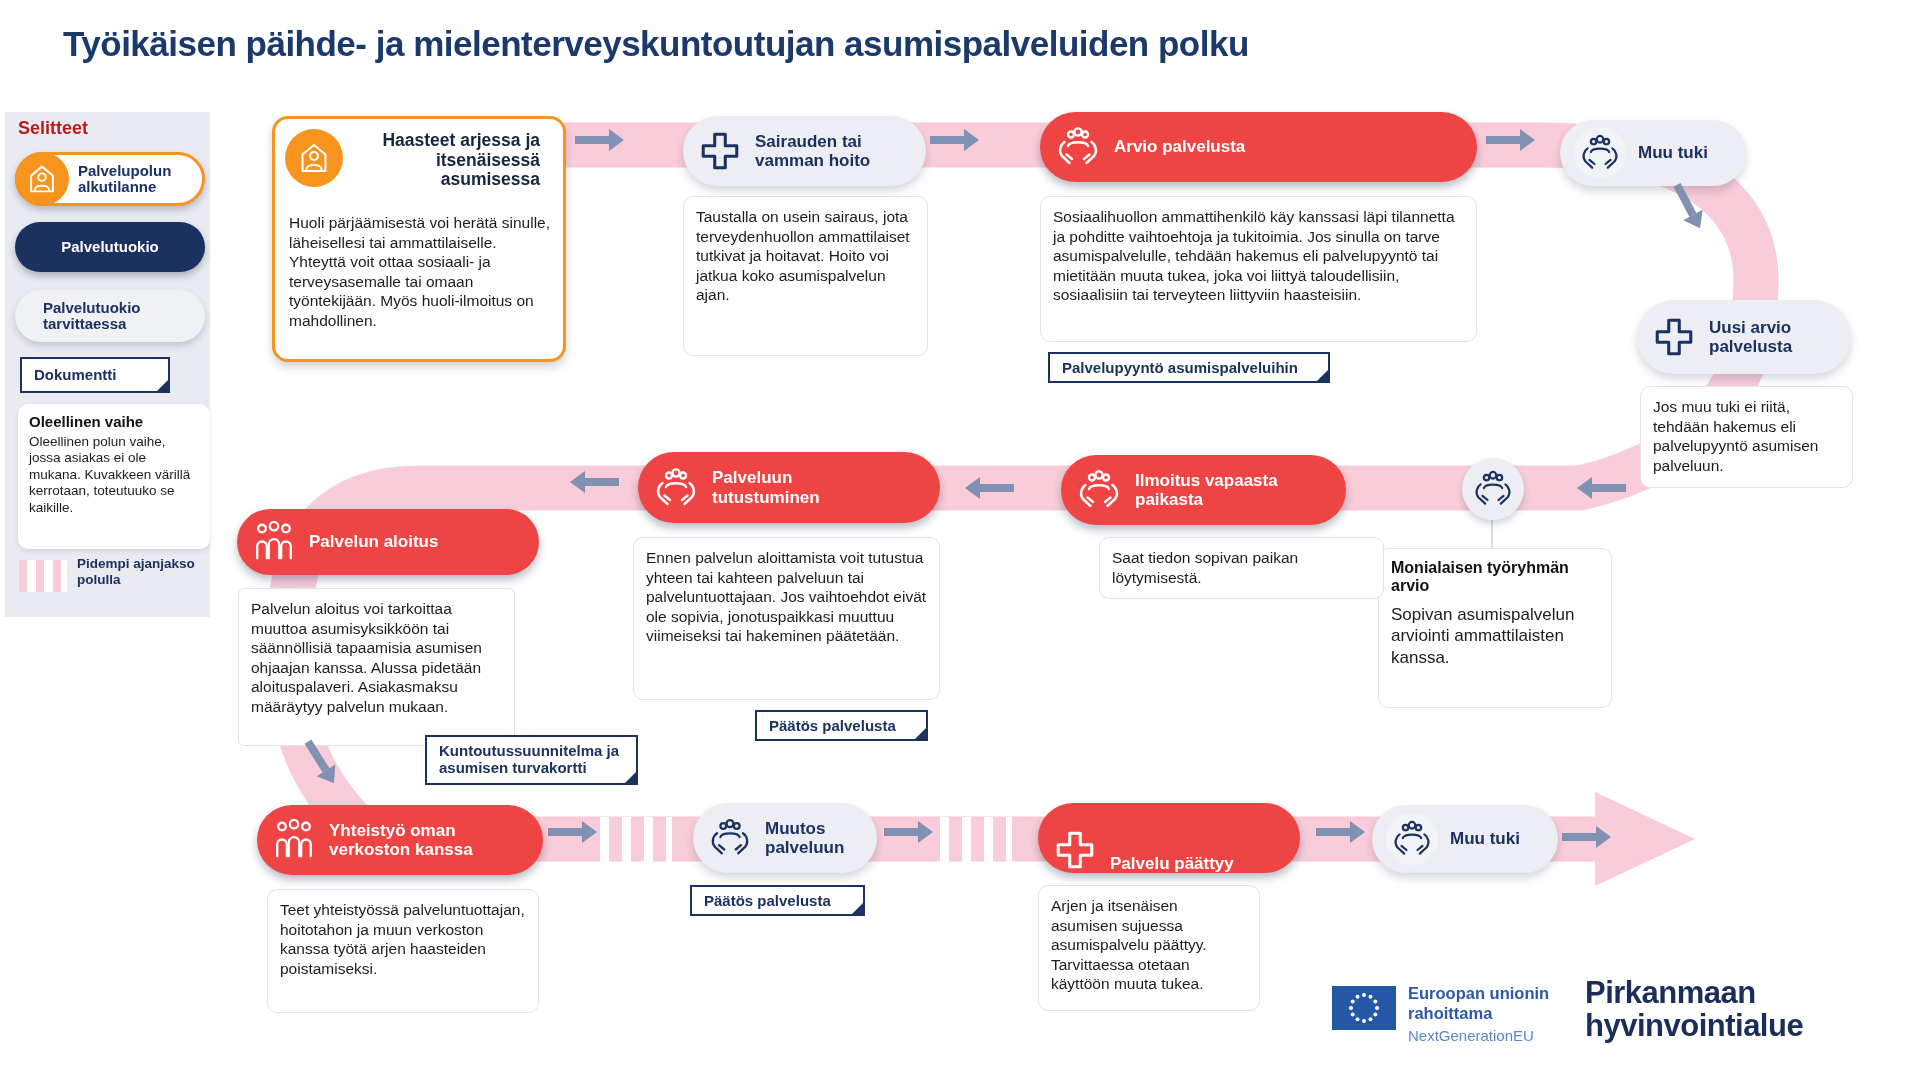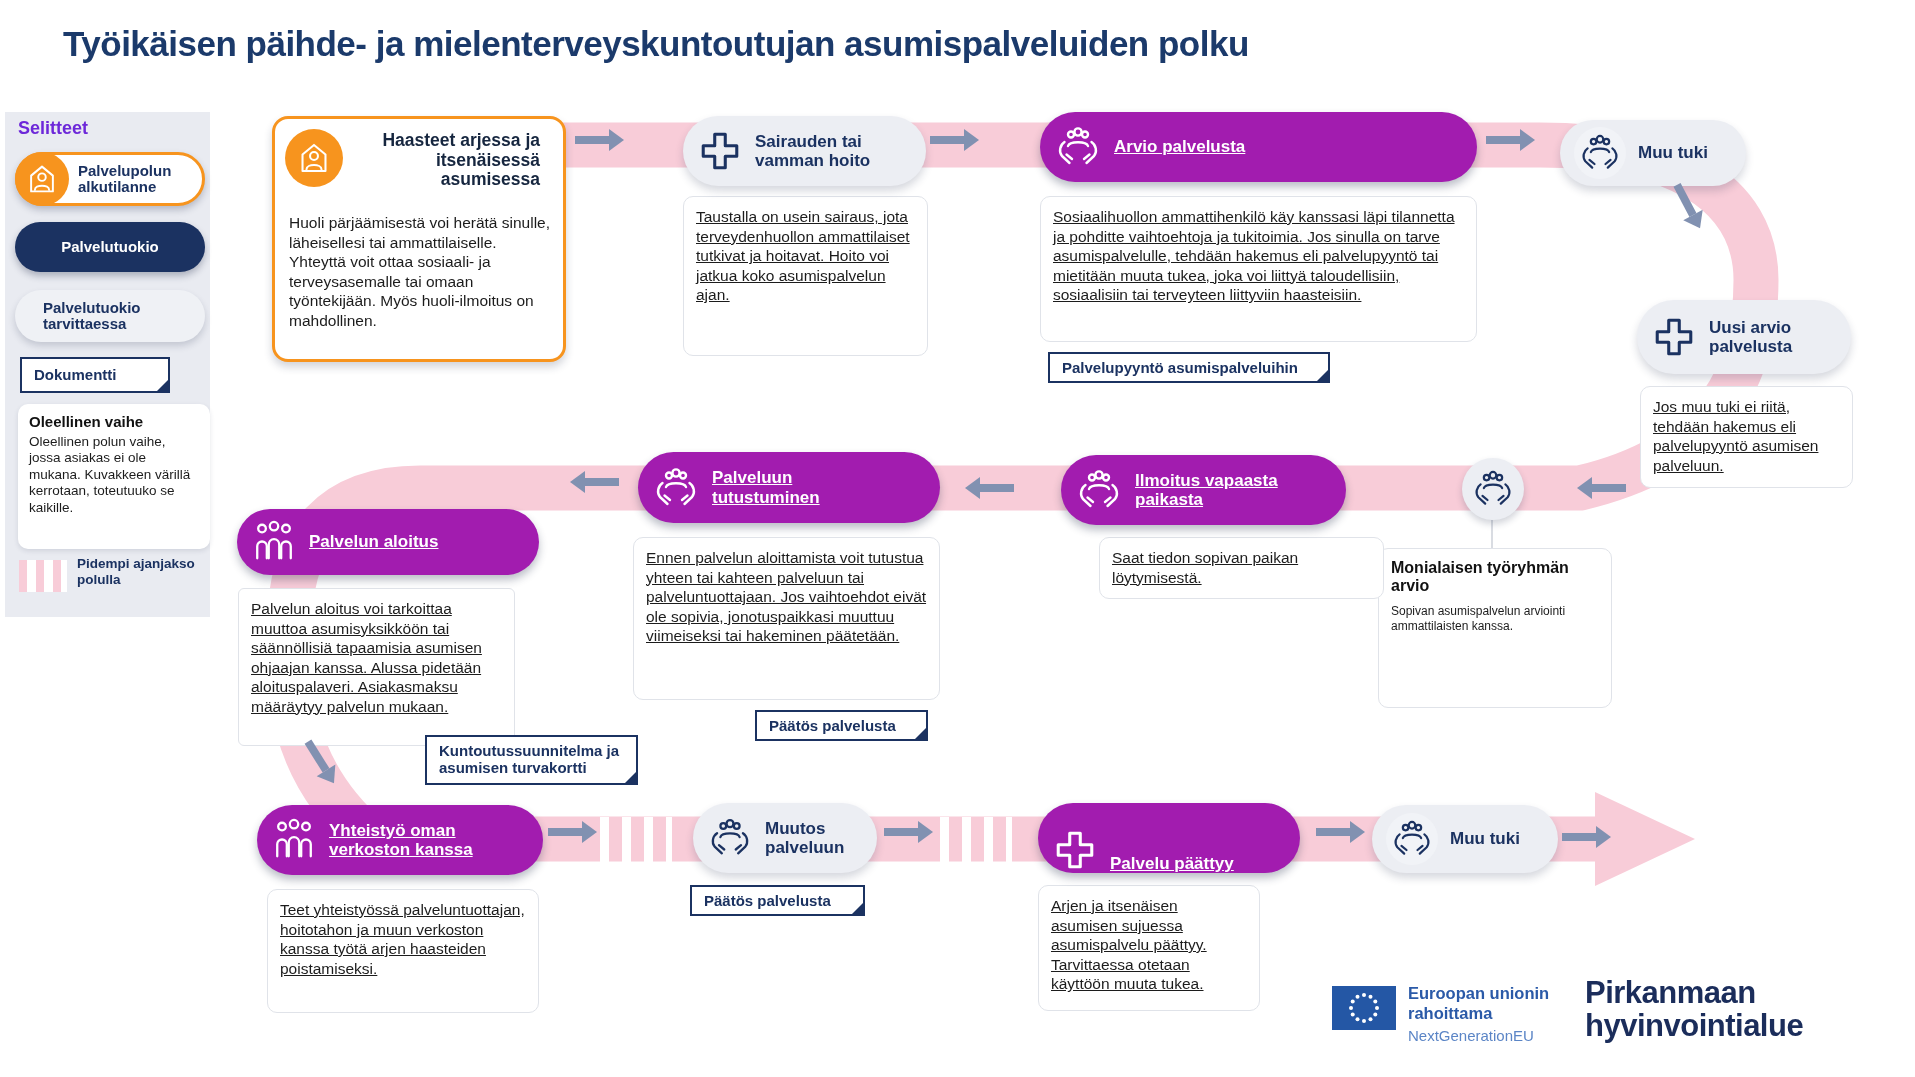--- a/index.html
+++ b/index.html
@@ -8,41 +8,41 @@
   .abs{position:absolute;}
   
   .page-title{left:63px;top:24px;font-size:35px;font-weight:bold;color:#1b3a6b;letter-spacing:-0.5px;}
   
   #ribbon{left:0;top:0;z-index:1;}
   .stripes{z-index:2;background:repeating-linear-gradient(90deg,#fff 0 9px,transparent 9px 22px);}
   
   .pill{display:flex;align-items:center;gap:12px;border-radius:40px;padding:0 20px 0 14px;z-index:5;
         box-shadow:0 5px 9px rgba(30,40,70,.30);box-sizing:border-box;}
   .pill .lbl{font-weight:bold;font-size:17px;line-height:1.12;}
-  .pill.navy{background:#a21caf;color:#fff;text-decoration:underline;}
+  .pill.navy{background:#ef4444;color:#fff;}
   .pill.navy .lbl{color:#fff;}
   .pill.gray{background:#eceef3;color:#1b3261;box-shadow:0 5px 9px rgba(30,40,70,.18);}
   .pill.gray .lbl{color:#1b3261;}
   .picon{flex:0 0 auto;display:flex;align-items:center;justify-content:center;}
   .iconring{background:#f1f3f7;border-radius:50%;padding:4px;}
   
   .tb{background:#fff;border:1.5px solid #e0e3e9;border-radius:10px;padding:10px 12px;
-      font-size:15.5px;line-height:1.26;color:#1c1c1c;z-index:4;box-sizing:border-box;text-decoration:underline;}
+      font-size:15.5px;line-height:1.26;color:#1c1c1c;z-index:4;box-sizing:border-box;}
   
   .docbox{background:#fff;border:2.5px solid #1b3261;color:#1b3261;font-weight:bold;font-size:15px;
           line-height:1.15;padding:5px 12px;z-index:5;box-sizing:border-box;}
   .docbox::after{content:'';position:absolute;right:-1px;bottom:-1px;width:0;height:0;
           border-style:solid;border-width:0 0 13px 13px;border-color:transparent transparent #1b3261 transparent;}
   
   .arr{width:34px;height:8px;background:#8191b1;z-index:6;}
   .arr::after{content:'';position:absolute;left:100%;top:-7px;width:0;height:0;
           border-style:solid;border-width:11px 0 11px 15px;border-color:transparent transparent transparent #8191b1;}
   
   .legend{left:5px;top:112px;width:205px;height:505px;background:#e9ebf1;z-index:3;}
-  .legend h2{position:absolute;left:13px;top:6px;margin:0;font-size:18px;color:#6d28d9;}
+  .legend h2{position:absolute;left:13px;top:6px;margin:0;font-size:18px;color:#b91c1c;}
   .lpill{position:absolute;display:flex;align-items:center;border-radius:28px;box-sizing:border-box;}
   .lpill .lbl{font-weight:bold;font-size:15px;line-height:1.1;color:#1b3261;}
   .lpill.start{left:10px;top:40px;width:190px;height:54px;background:#fff;border:3px solid #f7941e;
           box-shadow:0 4px 7px rgba(30,40,70,.25);}
   .startcircle{position:absolute;left:-3px;top:-3px;width:54px;height:54px;background:#f7941e;border-radius:50%;
           display:flex;align-items:center;justify-content:center;color:#fff;}
   .lpill.start .lbl{margin-left:60px;}
   .lpill.navy{left:10px;top:110px;width:190px;height:50px;background:#1b3261;justify-content:center;
           box-shadow:0 4px 7px rgba(30,40,70,.3);}
   .lpill.navy .lbl{color:#fff;}
@@ -66,21 +66,21 @@
           line-height:1.12;color:#16263f;text-align:right;}
   .orangebox .b{position:absolute;left:14px;top:94px;width:262px;font-size:15.5px;line-height:1.26;color:#1c1c1c;}
   
   .monocircle{left:1462px;top:458px;width:62px;height:62px;background:#eceef3;border-radius:50%;z-index:5;
           display:flex;align-items:center;justify-content:center;color:#1b3261;
           box-shadow:0 4px 7px rgba(30,40,70,.2);}
   .monoline{left:1491px;top:520px;width:2px;height:30px;background:#d9dce2;z-index:4;}
   .monobox{left:1378px;top:548px;width:234px;height:160px;background:#fff;border:1.5px solid #e0e3e9;
           border-radius:10px;padding:10px 12px;z-index:4;box-sizing:border-box;}
   .monobox .h{font-weight:bold;font-size:16px;line-height:1.15;color:#111;margin-bottom:8px;}
-  .monobox .b{font-size:12px;line-height:1.26;}
+  .monobox .b{font-size:17px;line-height:1.26;}
   
   .euflag{left:1332px;top:986px;z-index:5;}
   .eutext{left:1408px;top:984px;z-index:5;line-height:1.2;}
   .eutext .l1{font-weight:bold;font-size:16.5px;color:#2b5aa8;}
   .eutext .l3{font-size:15px;color:#5b85c6;margin-top:3px;}
   .org{left:1585px;top:976px;z-index:5;font-weight:bold;font-size:31px;line-height:1.07;color:#1b2d5b;letter-spacing:-0.5px;}
   .hiddefs{position:absolute;width:0;height:0;overflow:hidden;}
 </style>
 </head>
 <body>

